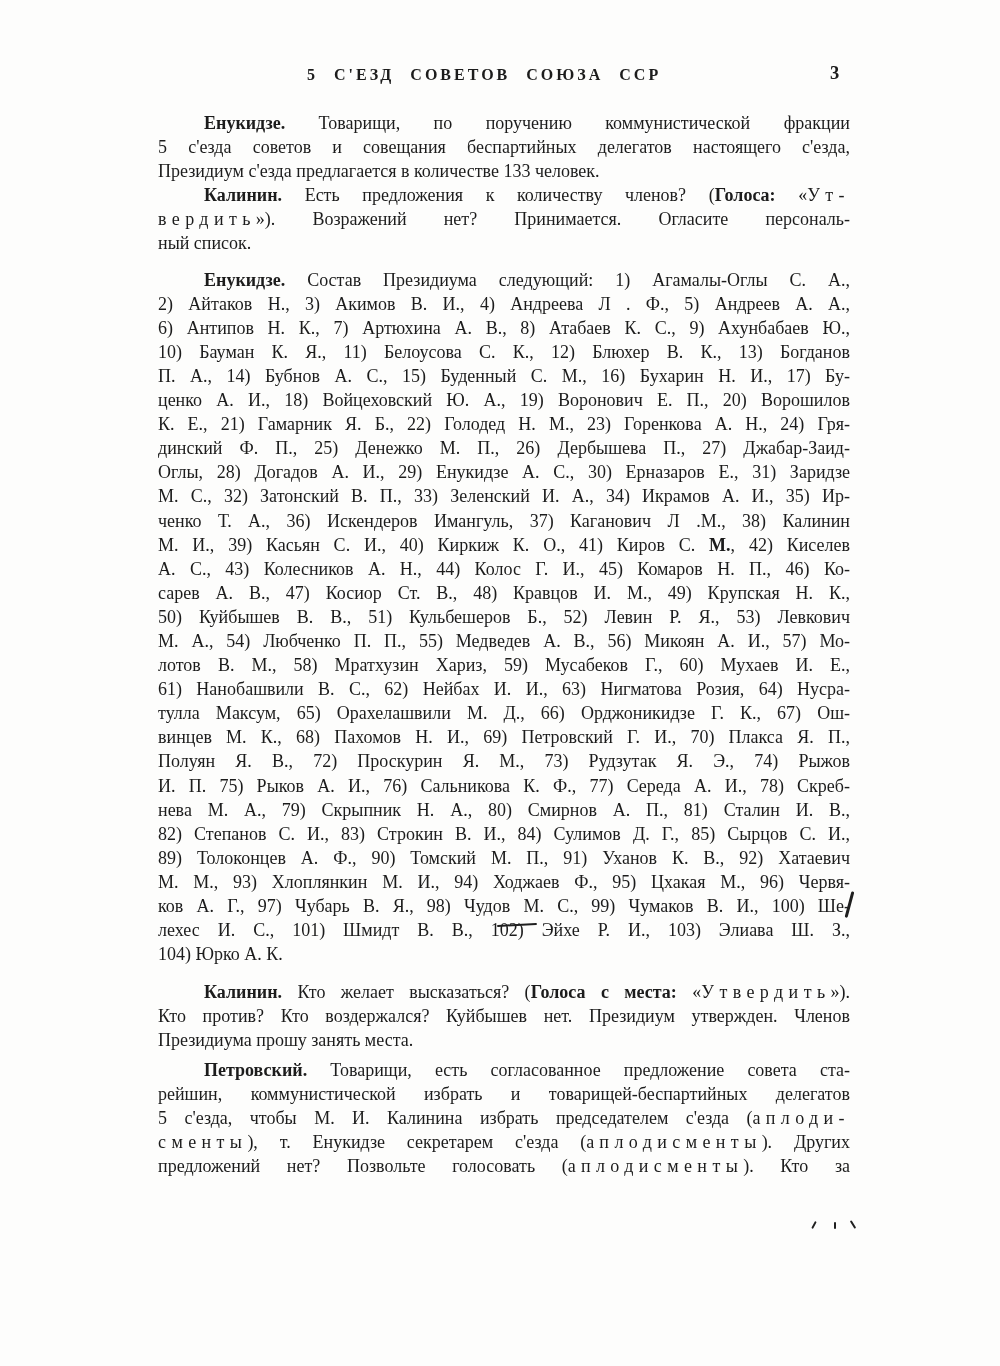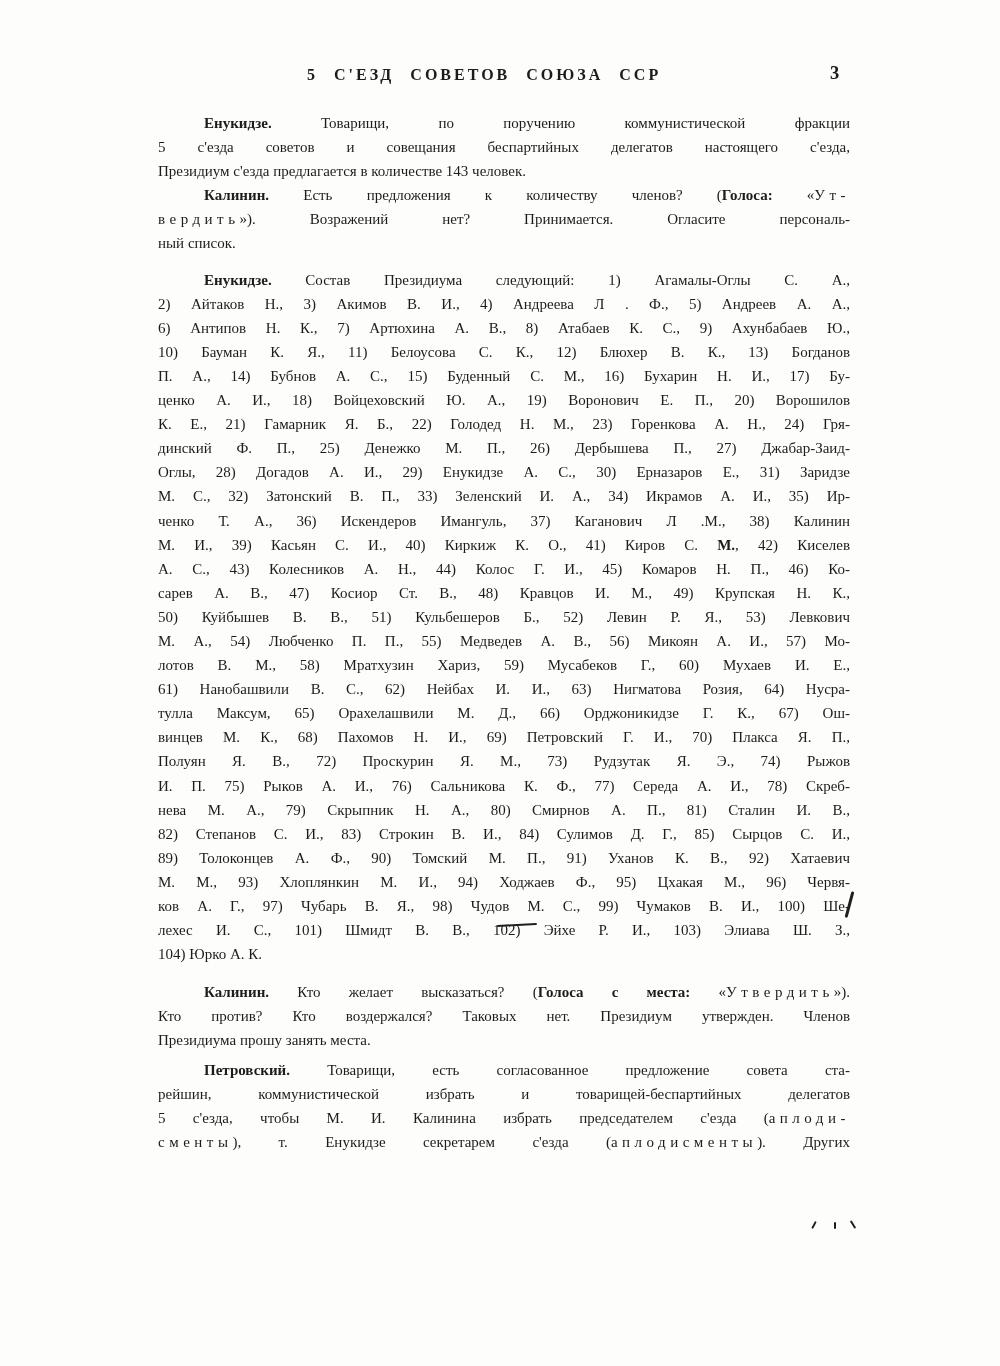--- a/index.html
+++ b/index.html
@@ -20,21 +20,21 @@
     font-size:16px;font-weight:bold;
     letter-spacing:3px;word-spacing:9px;
     white-space:nowrap;
   }
   .page-number{
     position:absolute;left:830px;top:63px;
     font-size:18.5px;font-weight:bold;
   }
   .text-block{
     position:absolute;left:158px;top:111px;width:692px;
-    font-size:15px;line-height:24.1px;
+    font-size:18px;line-height:24.1px;
   }
   .paragraph{margin:0;}
   .paragraph.m12{margin-top:12px;}
   .paragraph.m14{margin-top:14px;}
   .paragraph.m5{margin-top:5px;}
   .line{
     text-align:justify;
     text-align-last:justify;
     text-justify:inter-word;
     height:24.1px;
@@ -58,21 +58,21 @@
 
   <div class="running-header">
     <div class="running-title">5 С'ЕЗД СОВЕТОВ СОЮЗА ССР</div>
     <div class="page-number">3</div>
   </div>
 
   <div class="text-block" id="text-block">
       <div class="paragraph">
         <div class="line first"><span class="bold">Енукидзе.</span><span> Товарищи, по поручению коммунистической фракции</span></div>
         <div class="line"><span>5 с'езда советов и совещания беспартийных делегатов настоящего с'езда,</span></div>
-        <div class="line last"><span>Президиум с'езда предлагается в количестве 143 человек.</span></div>
+        <div class="line last"><span>Президиум с'езда предлагается в количестве 133 человек.</span></div>
       </div>
       <div class="paragraph">
         <div class="line first"><span class="bold">Калинин.</span><span> Есть предложения к количеству членов? (</span><span class="bold">Голоса:</span><span> «</span><span class="spaced">Ут-</span></div>
         <div class="line"><span class="spaced">вердить</span><span>»). Возражений нет? Принимается. Огласите персональ-</span></div>
         <div class="line last"><span>ный список.</span></div>
       </div>
       <div class="paragraph m12">
         <div class="line first"><span class="bold">Енукидзе.</span><span> Состав Президиума следующий: 1) Агамалы-Оглы С. А.,</span></div>
         <div class="line"><span>2) Айтаков Н., 3) Акимов В. И., 4) Андреева Л . Ф., 5) Андреев А. А.,</span></div>
         <div class="line"><span>6) Антипов Н. К., 7) Артюхина А. В., 8) Атабаев К. С., 9) Ахунбабаев Ю.,</span></div>
@@ -98,28 +98,29 @@
         <div class="line"><span>нева М. А., 79) Скрыпник Н. А., 80) Смирнов А. П., 81) Сталин И. В.,</span></div>
         <div class="line"><span>82) Степанов С. И., 83) Строкин В. И., 84) Сулимов Д. Г., 85) Сырцов С. И.,</span></div>
         <div class="line"><span>89) Толоконцев А. Ф., 90) Томский М. П., 91) Уханов К. В., 92) Хатаевич</span></div>
         <div class="line"><span>М. М., 93) Хлоплянкин М. И., 94) Ходжаев Ф., 95) Цхакая М., 96) Червя-</span></div>
         <div class="line"><span>ков А. Г., 97) Чубарь В. Я., 98) Чудов М. С., 99) Чумаков В. И., 100) Ше-</span></div>
         <div class="line"><span>лехес И. С., 101) Шмидт В. В., 102) Эйхе Р. И., 103) Элиава Ш. З.,</span></div>
         <div class="line last"><span>104) Юрко А. К.</span></div>
       </div>
       <div class="paragraph m14">
         <div class="line first"><span class="bold">Калинин.</span><span> Кто желает высказаться? (</span><span class="bold">Голоса с места:</span><span> «</span><span class="spaced">Утвердить</span><span>»).</span></div>
-        <div class="line"><span>Кто против? Кто воздержался? Таковых нет. Президиум утвержден. Членов</span></div>
+        <div class="line"><span>Кто против? Кто воздержался? Куйбышев нет. Президиум утвержден. Членов</span></div>
         <div class="line last"><span>Президиума прошу занять места.</span></div>
       </div>
       <div class="paragraph m5">
         <div class="line first"><span class="bold">Петровский.</span><span> Товарищи, есть согласованное предложение совета ста-</span></div>
         <div class="line"><span>рейшин, коммунистической избрать и товарищей-беспартийных делегатов</span></div>
         <div class="line"><span>5 с'езда, чтобы М. И. Калинина избрать председателем с'езда (</span><span class="spaced">аплоди-</span></div>
         <div class="line"><span class="spaced">сменты</span><span>), т. Енукидзе секретарем с'езда (</span><span class="spaced">аплодисменты</span><span>). Других</span></div>
+        <div class="line"><span>предложений нет? Позвольте голосовать (</span><span class="spaced">аплодисменты</span><span>). Кто за</span></div>
       </div>
     </div>
 
   <div class="artifact art-slash"></div>
   <div class="artifact art-underline"></div>
   <div class="artifact art-m1"></div>
   <div class="artifact art-m2"></div>
   <div class="artifact art-m3"></div>
 
 </div>

